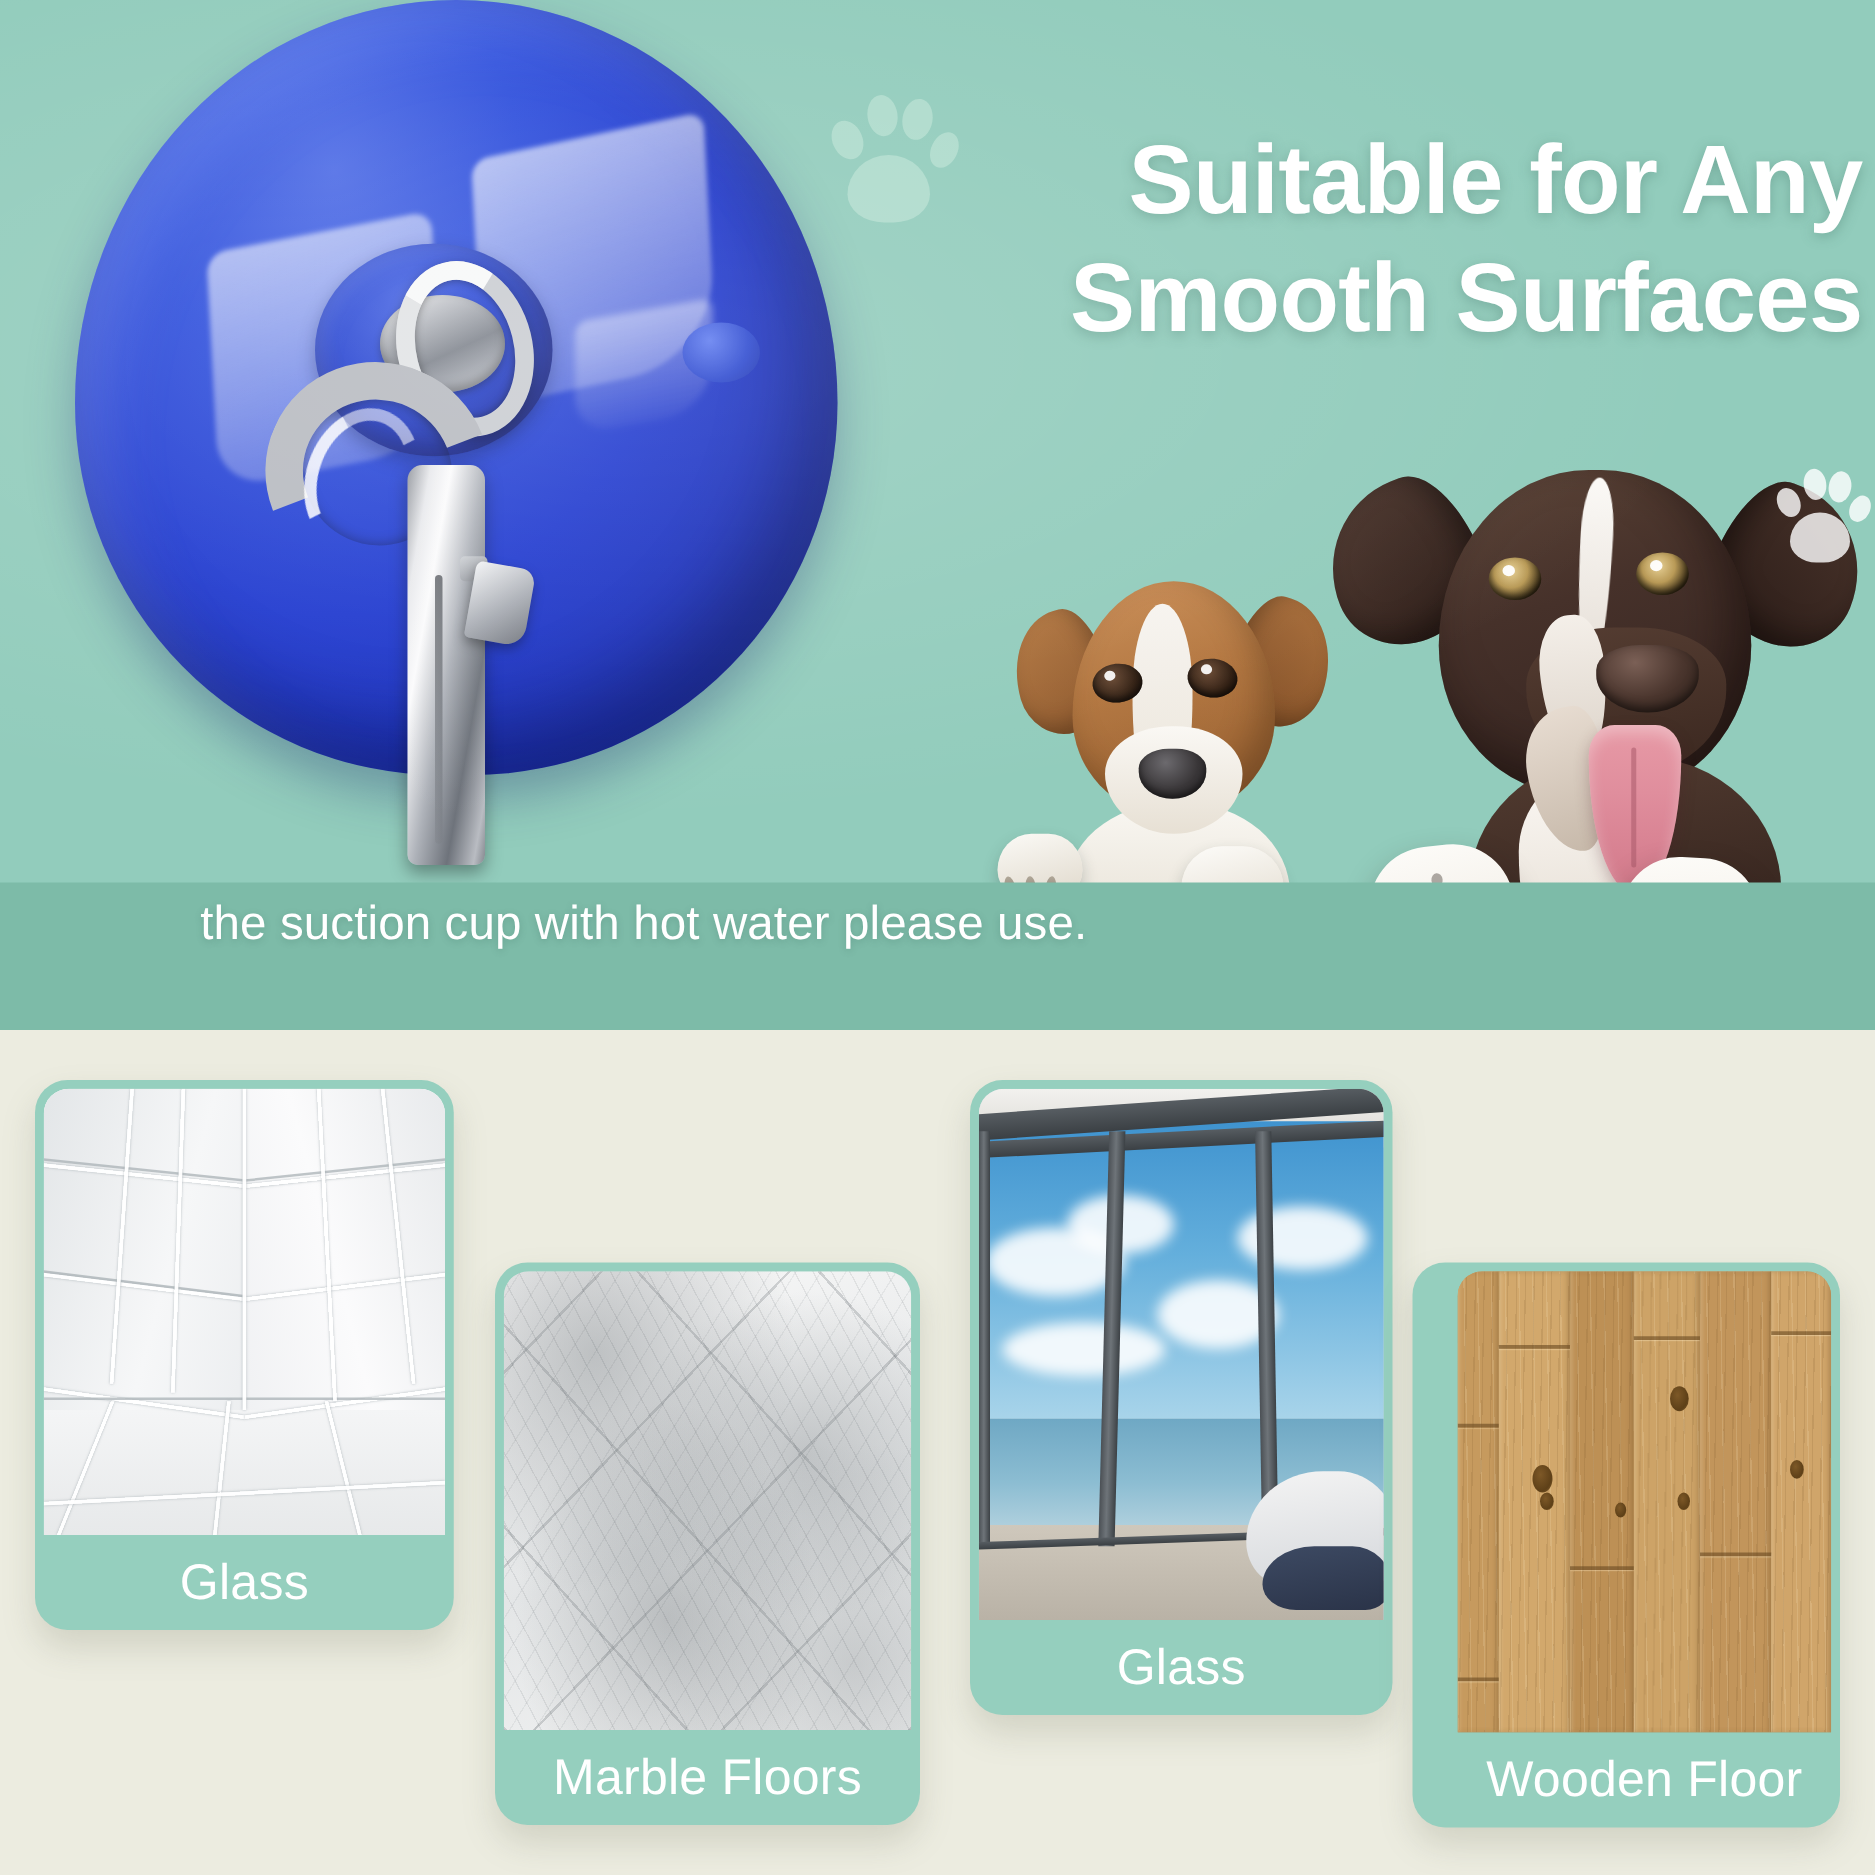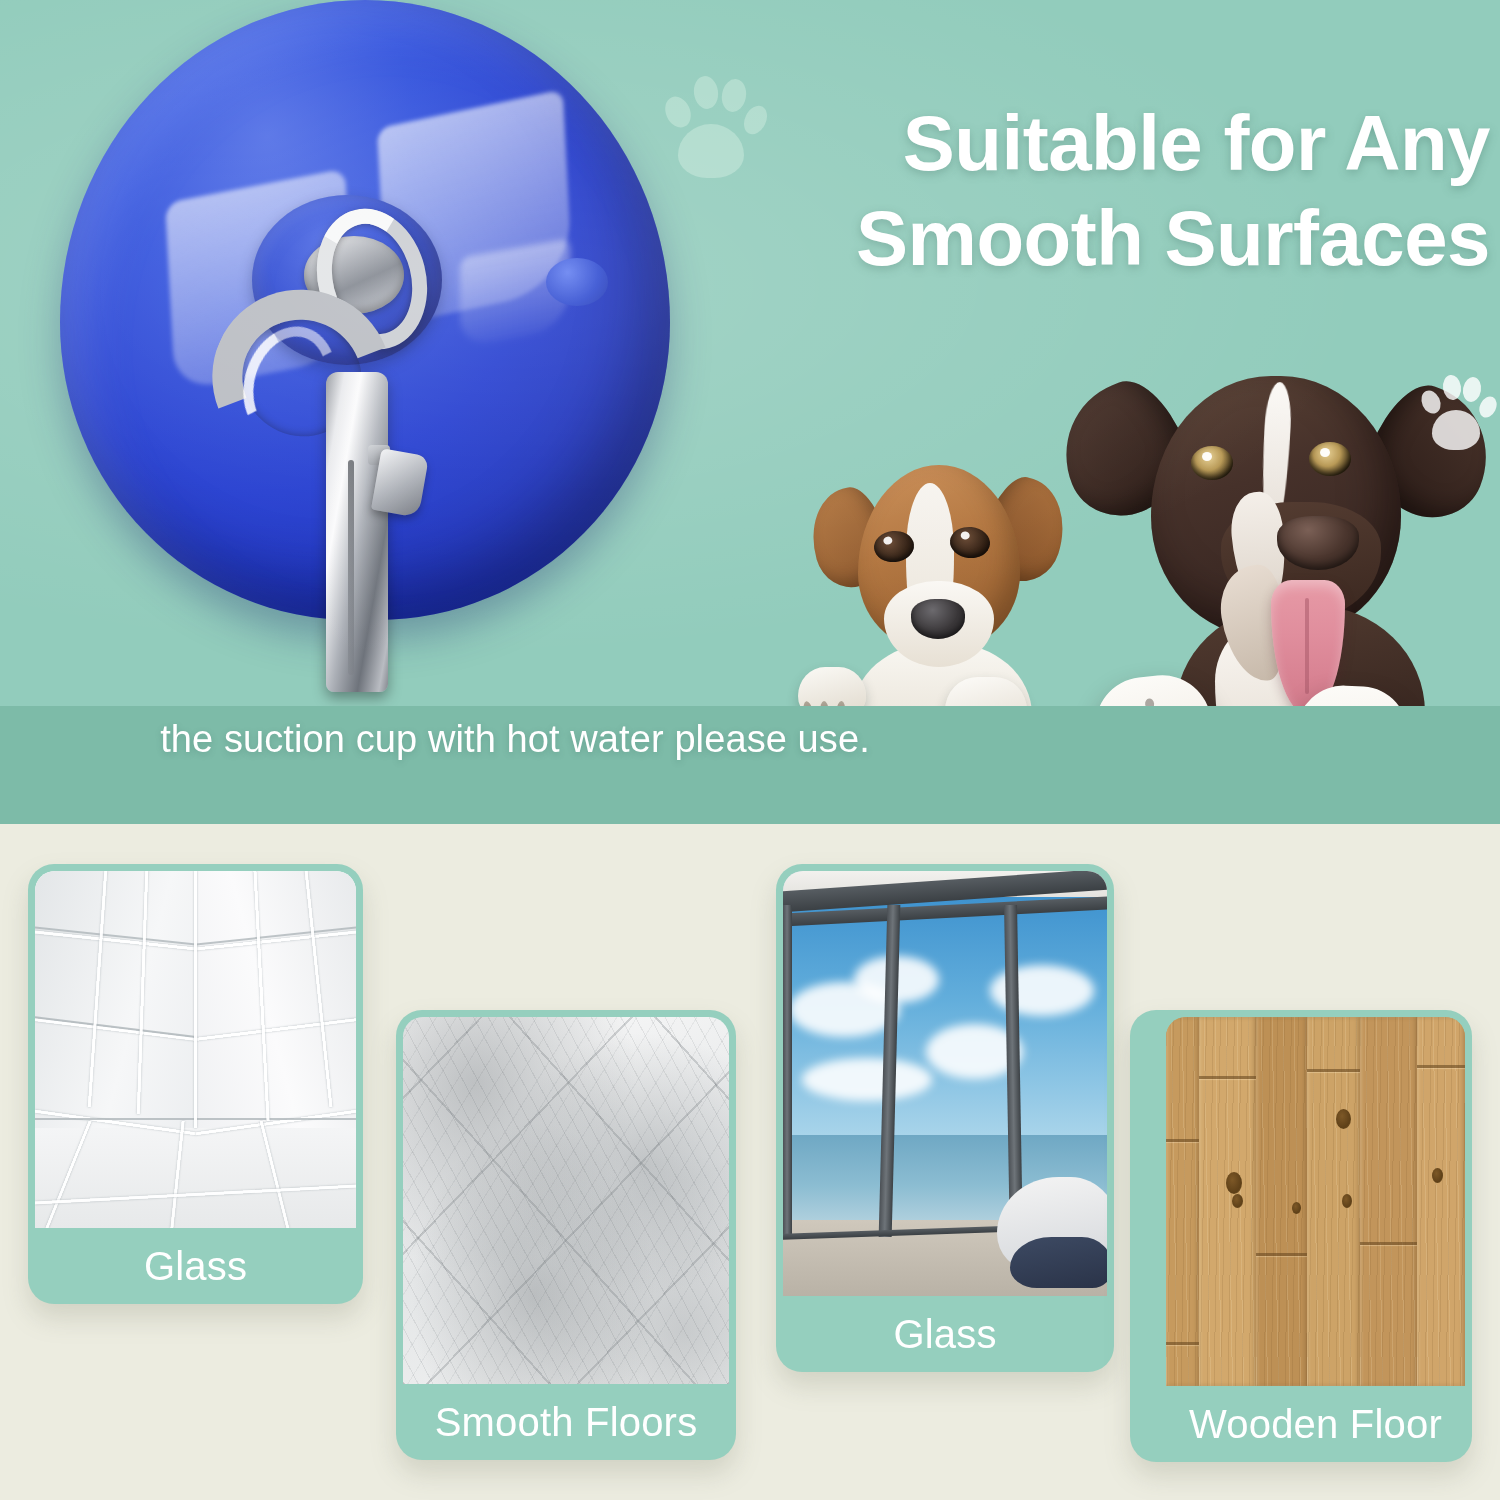--- a/index.html
+++ b/index.html
@@ -592,21 +592,21 @@
       <span class="grout" style="left:0;bottom:9%;width:100%;height:3px;transform:skewY(-3deg);"></span>
     </div>
   </div>
   <div class="label">Glass</div>
 </div>
 
 <div class="card" id="card-marble">
   <div class="photo">
     <div class="marble-art"></div>
   </div>
-  <div class="label">Smooth Floors</div>
+  <div class="label">Marble Floors</div>
 </div>
 
 <div class="card" id="card-glass">
   <div class="photo">
     <div class="glass-art">
       <span class="ceil"></span>
       <span class="sky"></span>
       <span class="cloud" style="left:2%;top:26%;width:34%;height:13%;"></span>
       <span class="cloud" style="left:22%;top:20%;width:26%;height:11%;"></span>
       <span class="cloud" style="left:44%;top:36%;width:30%;height:13%;"></span>

